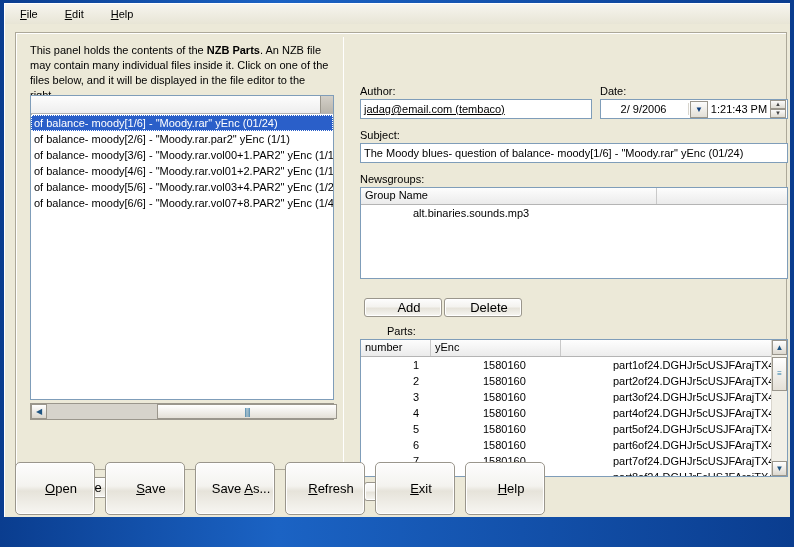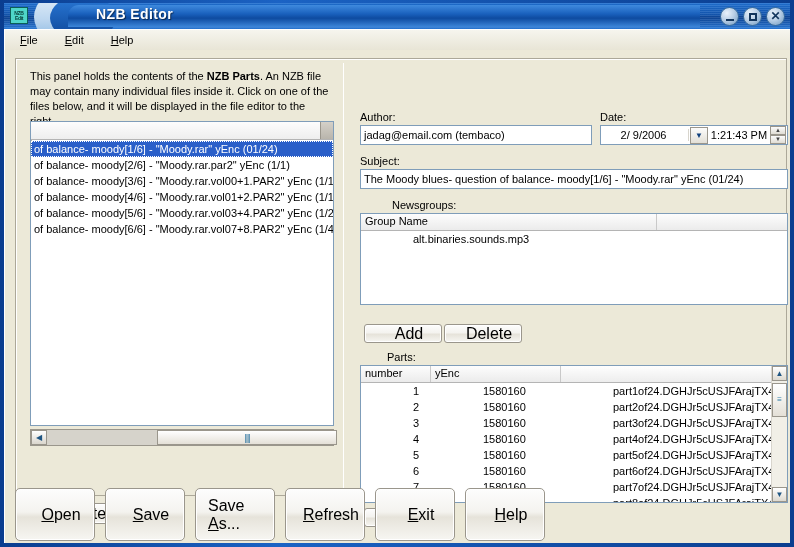--- a/index.html
+++ b/index.html
@@ -207,21 +207,21 @@
     display:flex; align-items:center; justify-content:center;
     color:#3a7ca5; font-size:9px; letter-spacing:-1px;
     cursor:pointer;
   }
 
   
   .xpbtn {
     background:linear-gradient(to bottom,#fdfdfd 0%,#f4f3ef 45%,#e6e3da 55%,#f7f6f2 100%);
     border:1px solid #9a968c;
     border-radius:3px;
-    font-size:16px; color:#000;
+    font-size:13px; color:#000;
     display:flex; align-items:center; justify-content:center;
     cursor:pointer;
     box-shadow: inset 0 0 0 1px #ffffff;
     padding-left: 12px;
   }
   .xpbtn u { text-decoration:underline; }
 
   #left-delete {
     position:absolute; left:20px; top:444px;
     width:82px; height:21px;
@@ -236,21 +236,21 @@
     position:absolute;
     background:#ffffff;
     border:1px solid #7f9db9;
     font-size:11px; color:#000;
     padding:2px 3px;
     line-height:15px;
     white-space:nowrap; overflow:hidden;
   }
 
   #lbl-author { left:344px; top:52px; }
-  #in-author  { left:344px; top:66px; width:232px; height:20px; }
+  #in-author  { left:344px; top:66px; width:232px; height:20px;text-decoration:underline; }
 
   #lbl-date   { left:584px; top:52px; }
   #date-group {
     position:absolute; left:584px; top:66px; width:188px; height:20px;
     border:1px solid #7f9db9; background:#ffffff;
     display:flex; align-items:center;
   }
   #date-text {
     width:88px; text-align:center; font-size:11px; color:#000;
     border-right:1px solid #d8d5cd;
@@ -273,21 +273,21 @@
   #time-spin div {
     flex:1;
     background:linear-gradient(to bottom,#fbfbfb,#e0ddd4);
     border:1px solid #9a968c;
     font-size:6px; line-height:7px; text-align:center; color:#444;
   }
 
   #lbl-subject { left:344px; top:96px; }
   #in-subject  { left:344px; top:110px; width:428px; height:20px; }
 
-  #lbl-newsgroups { left:344px; top:140px;margin-left:32px; }
+  #lbl-newsgroups { left:344px; top:140px; }
   #ng-box {
     position:absolute; left:344px; top:154px;
     width:428px; height:92px;
     background:#ffffff;
     border:1px solid #7f9db9;
   }
   .grid-header {
     display:flex; height:17px;
     background:linear-gradient(to bottom,#fefefe,#ededed);
     border-bottom:1px solid #b4b4b4;
@@ -360,43 +360,20 @@
   .bigbtn {
     width:80px; height:53px;
     border-radius:5px;
   }
 </style>
 </head>
 <body>
 
 <div id="window">
 
-  <div id="titlebar">
-    <div class="stripes"></div>
-    <div id="title-sweep"></div>
-    <div id="title-sweep2"></div>
-    <div id="title-bar-inner"></div>
-
-    <div id="app-icon">
-      <span>NZB</span>
-      <span>Edit</span>
-    </div>
-
-    <div id="title-text">NZB Editor</div>
-
-    <div class="winbtn" id="btn-min">
-      <span class="bar"></span>
-    </div>
-    <div class="winbtn" id="btn-max">
-      <span class="box"></span>
-    </div>
-    <div class="winbtn" id="btn-close">
-      <span class="glyph">✕</span>
-    </div>
-  </div>
 
   <div id="client">
 
     <div id="menubar">
       <div class="menu-item"><u>F</u>ile</div>
       <div class="menu-item"><u>E</u>dit</div>
       <div class="menu-item"><u>H</u>elp</div>
     </div>
 
     <div id="main-panel">

